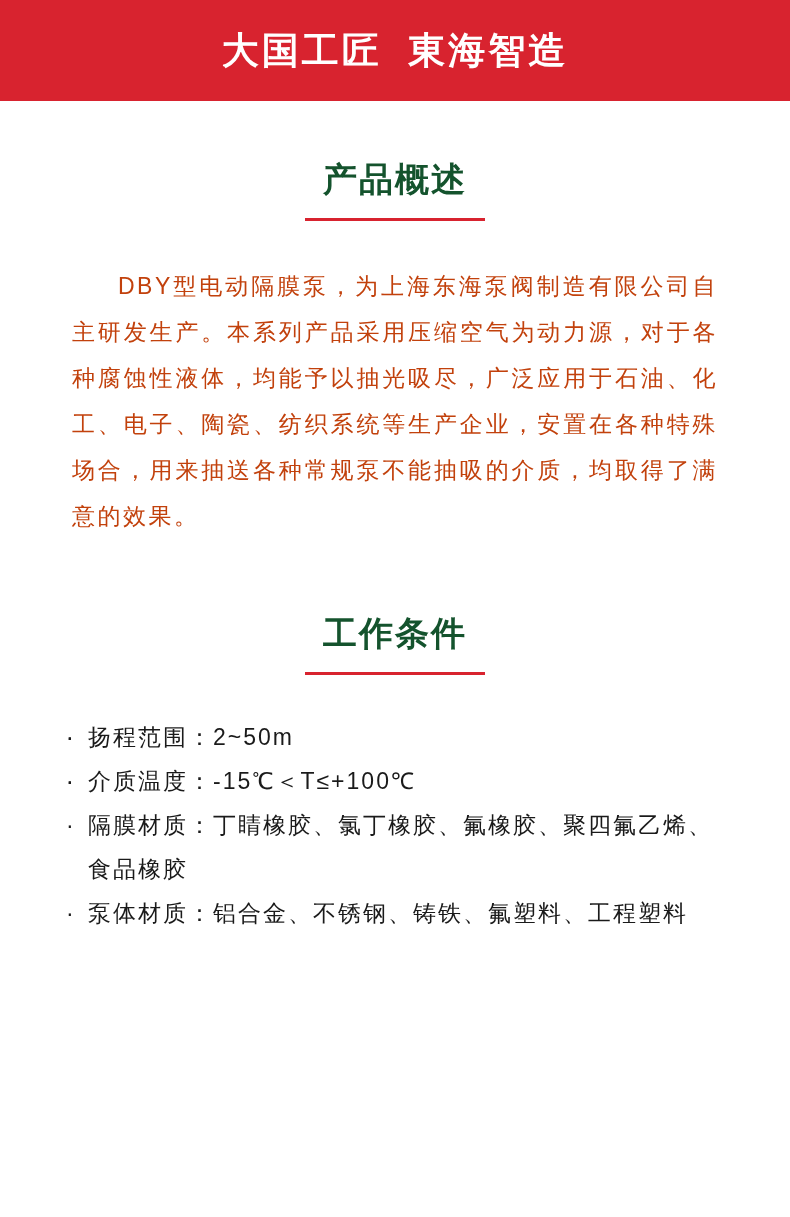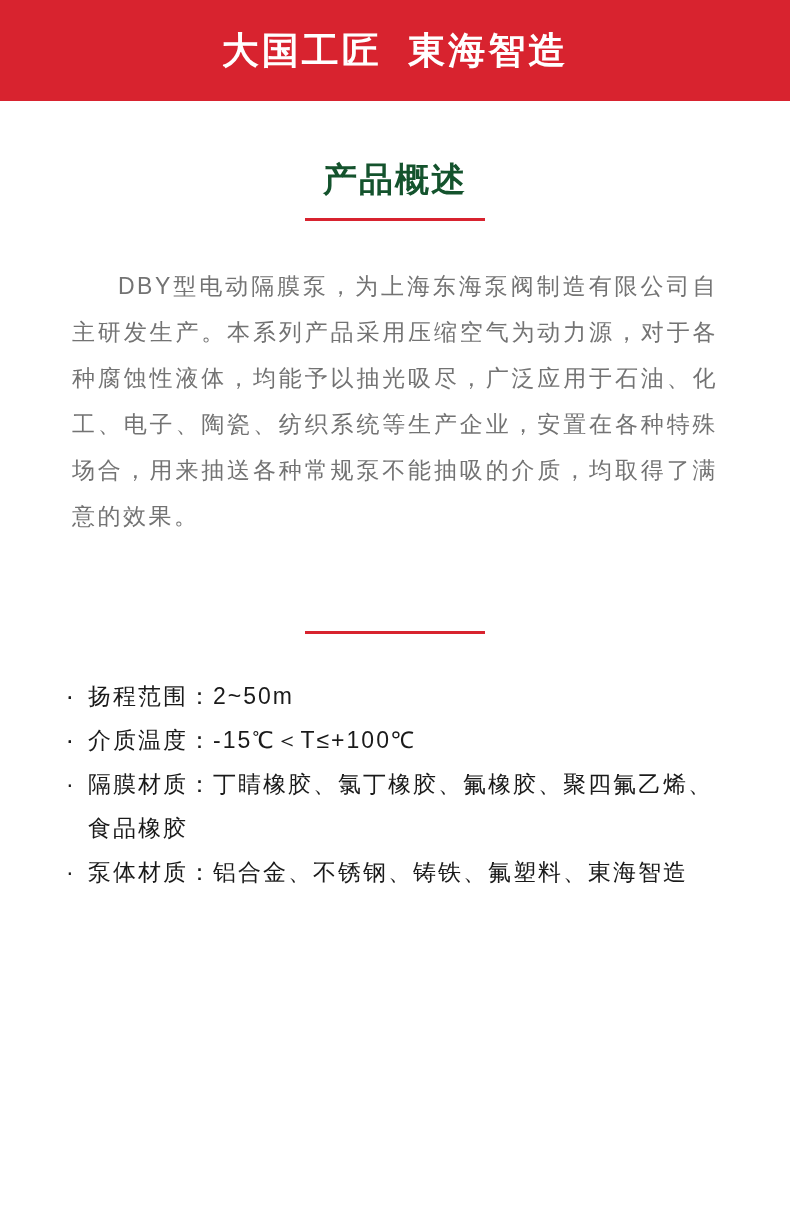--- a/index.html
+++ b/index.html
@@ -60,21 +60,21 @@
 
   
   .overview-body {
     margin: 42px 72px 0 72px;
     font-size: 23px;
     line-height: 46px;
     letter-spacing: 2.5px;
     text-align: justify;
     text-align-last: left;
     text-indent: 2em;
-    color: #737373;
+    color: #c2410c;
   }
 
   
   .spec-list {
     margin: 40px 66px 0 66px;
     padding: 0;
     list-style: none;
   }
   .spec-item {
     font-size: 23px;
@@ -108,20 +108,21 @@
   <div class="section-heading-wrap">
     <div class="section-heading">产品概述</div>
     <div class="heading-rule"></div>
   </div>
   <div class="overview-body">DBY型电动隔膜泵，为上海东海泵阀制造有限公司自主研发生产。本系列产品采用压缩空气为动力源，对于各种腐蚀性液体，均能予以抽光吸尽，广泛应用于石油、化工、电子、陶瓷、纺织系统等生产企业，安置在各种特殊场合，用来抽送各种常规泵不能抽吸的介质，均取得了满意的效果。</div>
 </div>
 
 <div class="section">
   <div class="spacer-work"></div>
   <div class="section-heading-wrap">
+    <div class="section-heading">工作条件</div>
     <div class="heading-rule"></div>
   </div>
   <ul class="spec-list">
     <li class="spec-item">
       <span class="bullet">·</span>
     </li>
     <li class="spec-item">
       <span class="bullet">·</span>
       <span>扬程范围：2~50m</span>
     </li>
@@ -131,16 +132,16 @@
     <li class="spec-item">
       <span class="bullet">·</span>
       <span>介质温度：-15℃＜T≤+100℃</span>
     </li>
     <li class="spec-item">
       <span class="bullet">·</span>
       <span>隔膜材质：丁睛橡胶、氯丁橡胶、氟橡胶、聚四氟乙烯、食品橡胶</span>
     </li>
     <li class="spec-item">
       <span class="bullet">·</span>
-      <span>泵体材质：铝合金、不锈钢、铸铁、氟塑料、東海智造</span>
+      <span>泵体材质：铝合金、不锈钢、铸铁、氟塑料、工程塑料</span>
     </li>
   </ul>
 </div>
 
 </body></html>

